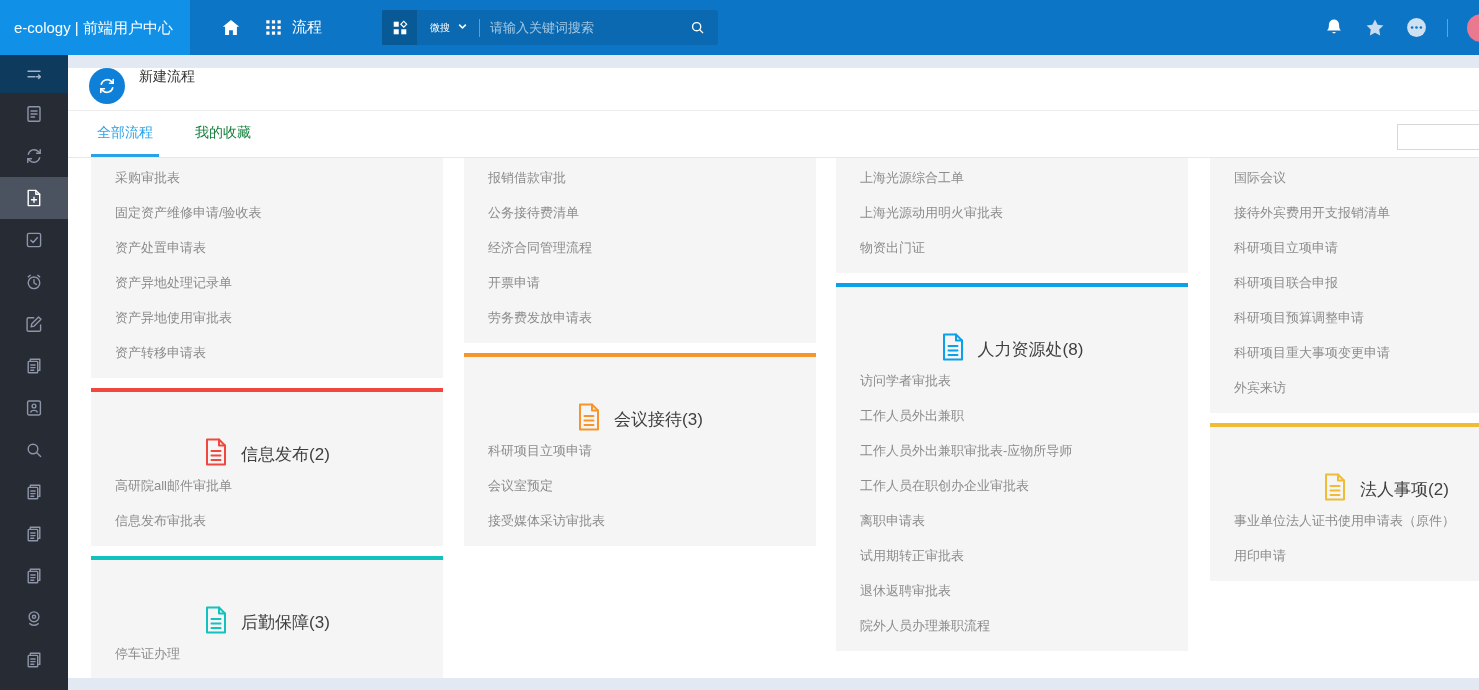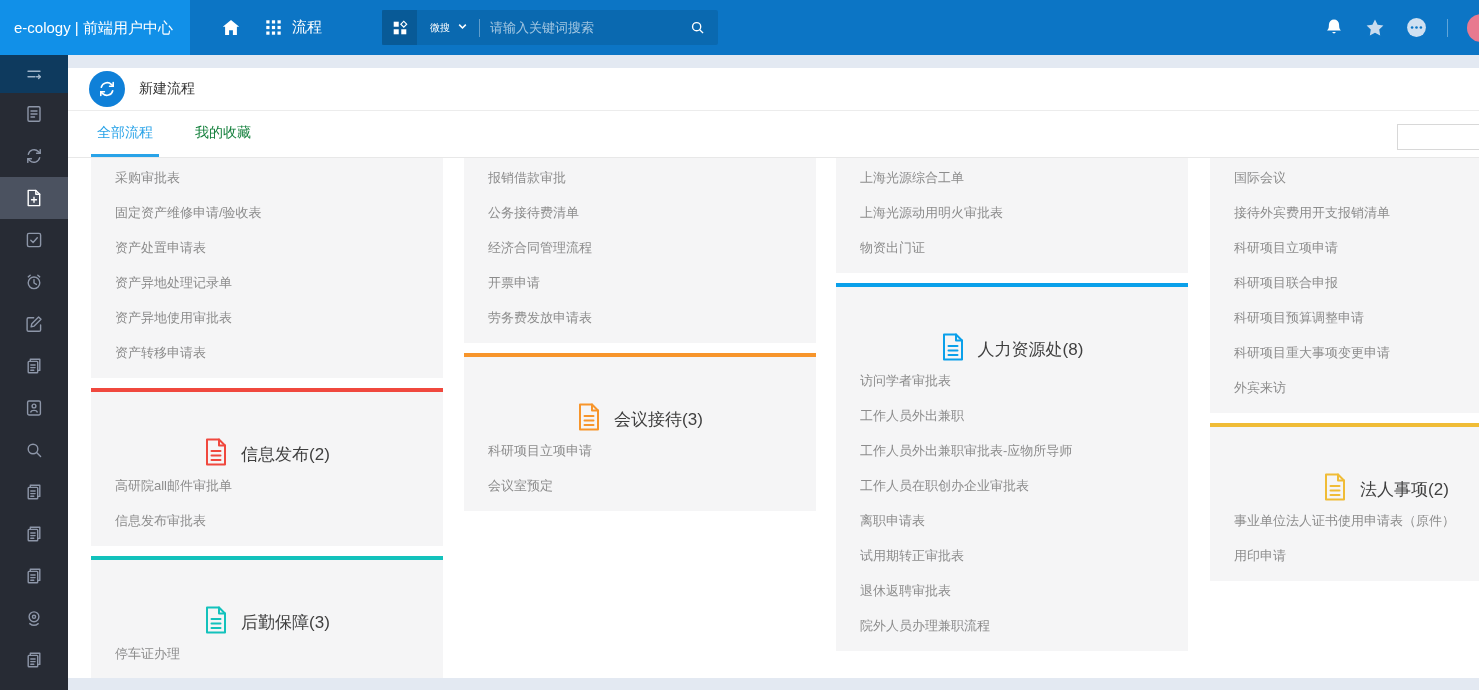--- a/index.html
+++ b/index.html
@@ -43,21 +43,21 @@
                  color:#9fb4c9; cursor:pointer; }
   .side-item { height:42px; display:flex; align-items:center; justify-content:center;
                color:#8d96a8; cursor:pointer; }
   .side-item.active { background:#4b5260; color:#ffffff; }
   .side-item svg, .side-toggle svg { display:block; }
 
   
   .main { position:absolute; top:55px; left:68px; width:1411px; bottom:0; background:#e3e9f2; overflow:hidden; }
   .panel { position:absolute; top:13px; left:0; right:0; bottom:12px; background:#fff; overflow:hidden; }
 
-  .page-header { height:43px; border-bottom:1px solid #ececec; display:flex; align-items:center; padding-left:21px; }
+  .page-header { height:43px; border-bottom:1px solid #ececec; display:flex; align-items:flex-start; padding-left:21px; }
   .ph-icon { width:36px; height:36px; border-radius:50%; background:var(--header-icon-blue,#0f80d8);
              display:flex; align-items:center; justify-content:center; color:#fff; flex:none; }
   .ph-title { margin-left:14px; font-size:14px; color:#333; }
 
   .tabbar { height:47px; border-bottom:1px solid #e8e8e8; display:flex; padding-left:23px; position:relative; }
   .tab { font-size:14px; color:#15803d; padding:0 6px; margin-right:30px; display:flex; align-items:center;
          cursor:pointer; border-bottom:3px solid transparent; height:100%; }
   .tab.active { color:var(--tab-active,#29a3e8); border-bottom-color:var(--tab-active,#29a3e8); }
   .filter-input { position:absolute; left:1329px; top:13px; width:200px; height:26px;
                   border:1px solid #d8d8d8; background:#fff; outline:none; padding:0 8px;
@@ -348,20 +348,21 @@
                     <path d="M3 1.5h12L21 7.5v19H3z"></path>
                     <path d="M15 1.5v6h6"></path>
                     <path d="M7.5 13h9M7.5 17.5h9M7.5 22h9"></path>
                   </svg>
                 </span>
                 <span class="card-title">会议接待(3)</span>
               </div>
               <div class="card-items">
                 <div class="card-item">科研项目立项申请</div>
                 <div class="card-item">会议室预定</div>
+                <div class="card-item">接受媒体采访审批表</div>
               </div>
             </div>
           </div>
           <div class="col" style="left: 768px;">
             <div class="card">
               <div class="card-items">
                 <div class="card-item">上海光源综合工单</div>
                 <div class="card-item">上海光源动用明火审批表</div>
                 <div class="card-item">物资出门证</div>
               </div>

